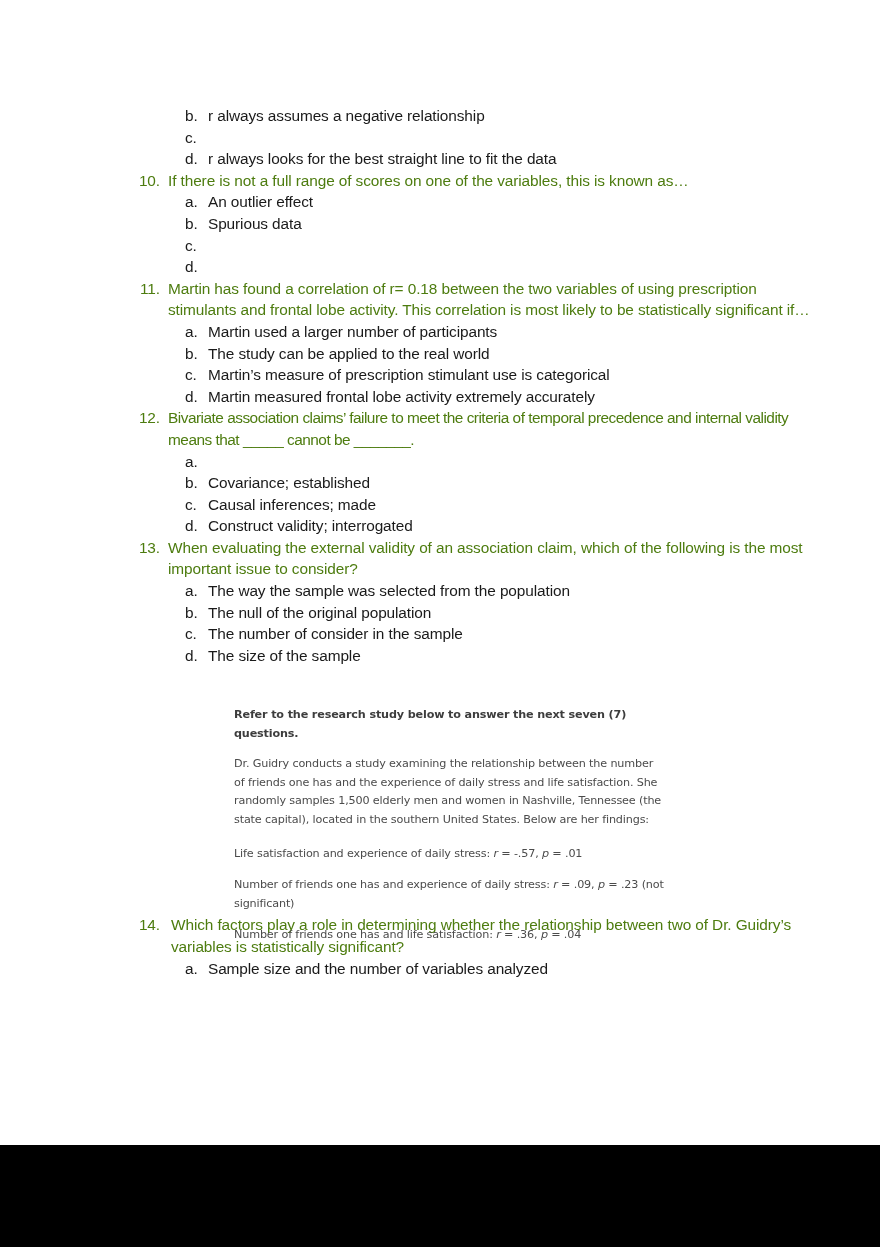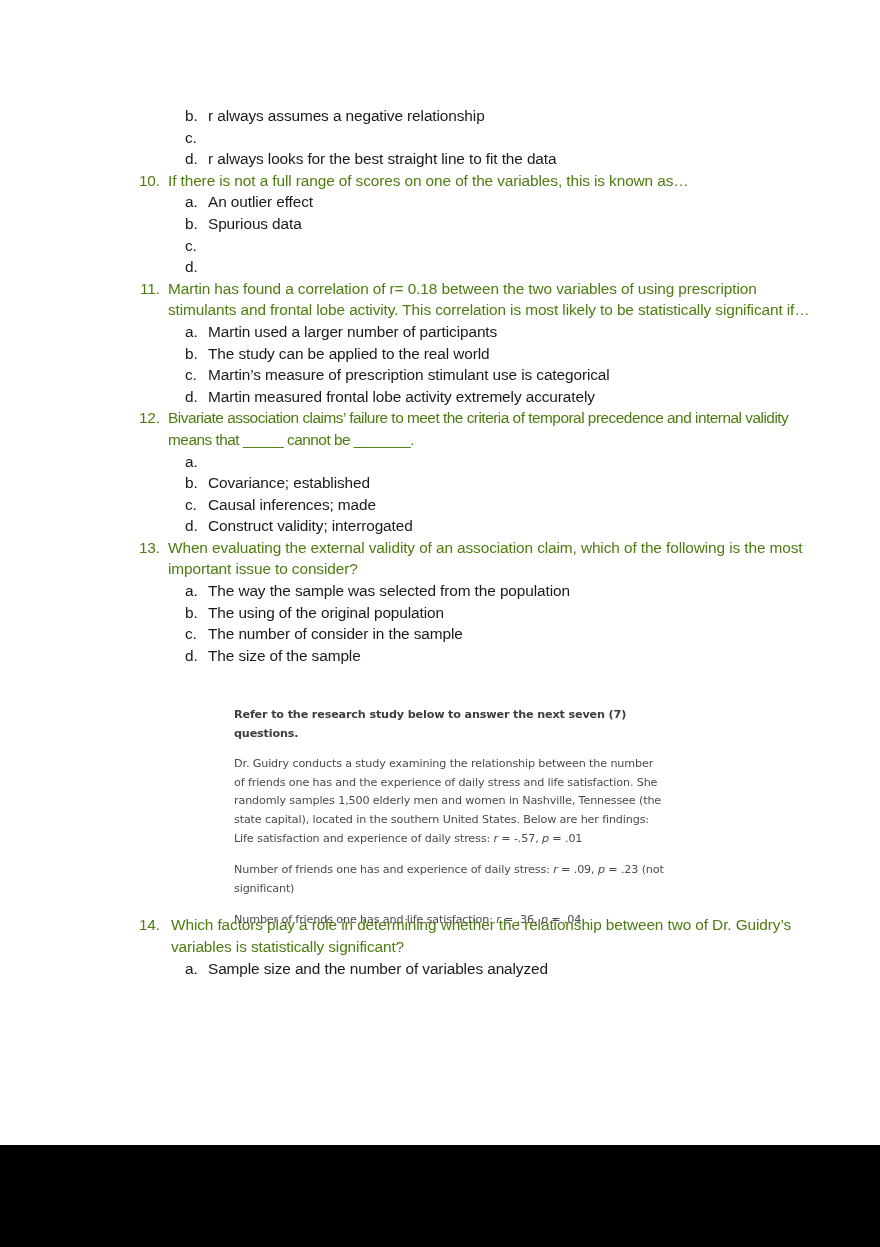--- a/index.html
+++ b/index.html
@@ -100,21 +100,21 @@
     color: #3d3d3d;
     margin-bottom: 12px;
   }
   .inset-p {
     margin: 0 0 13px 0;
   }
   .inset-p:last-child {
     margin-bottom: 0;
   }
   .inset-body {
-    margin-bottom: 0;
+    margin-bottom: 15px;
   }
   .stat {
     font-style: italic;
   }
 
   
   .blackbar {
     position: absolute;
     left: 0;
     top: 1145px;
@@ -216,21 +216,21 @@
       <div class="qrow">
         <span class="qnum">13.</span>
         <span class="qtext">When evaluating the external validity of an association claim, which of the following is the most important issue to consider?</span>
       </div>
       <div class="opt">
         <span class="optletter">a.</span>
         <span class="opttext">The way the sample was selected from the population</span>
       </div>
       <div class="opt">
         <span class="optletter">b.</span>
-        <span class="opttext">The using of the original population</span>
+        <span class="opttext">The null of the original population</span>
       </div>
       <div class="opt">
         <span class="optletter">c.</span>
         <span class="opttext">The number of consider in the sample</span>
       </div>
       <div class="opt">
         <span class="optletter">d.</span>
         <span class="opttext">The size of the sample</span>
       </div>
     </div>

